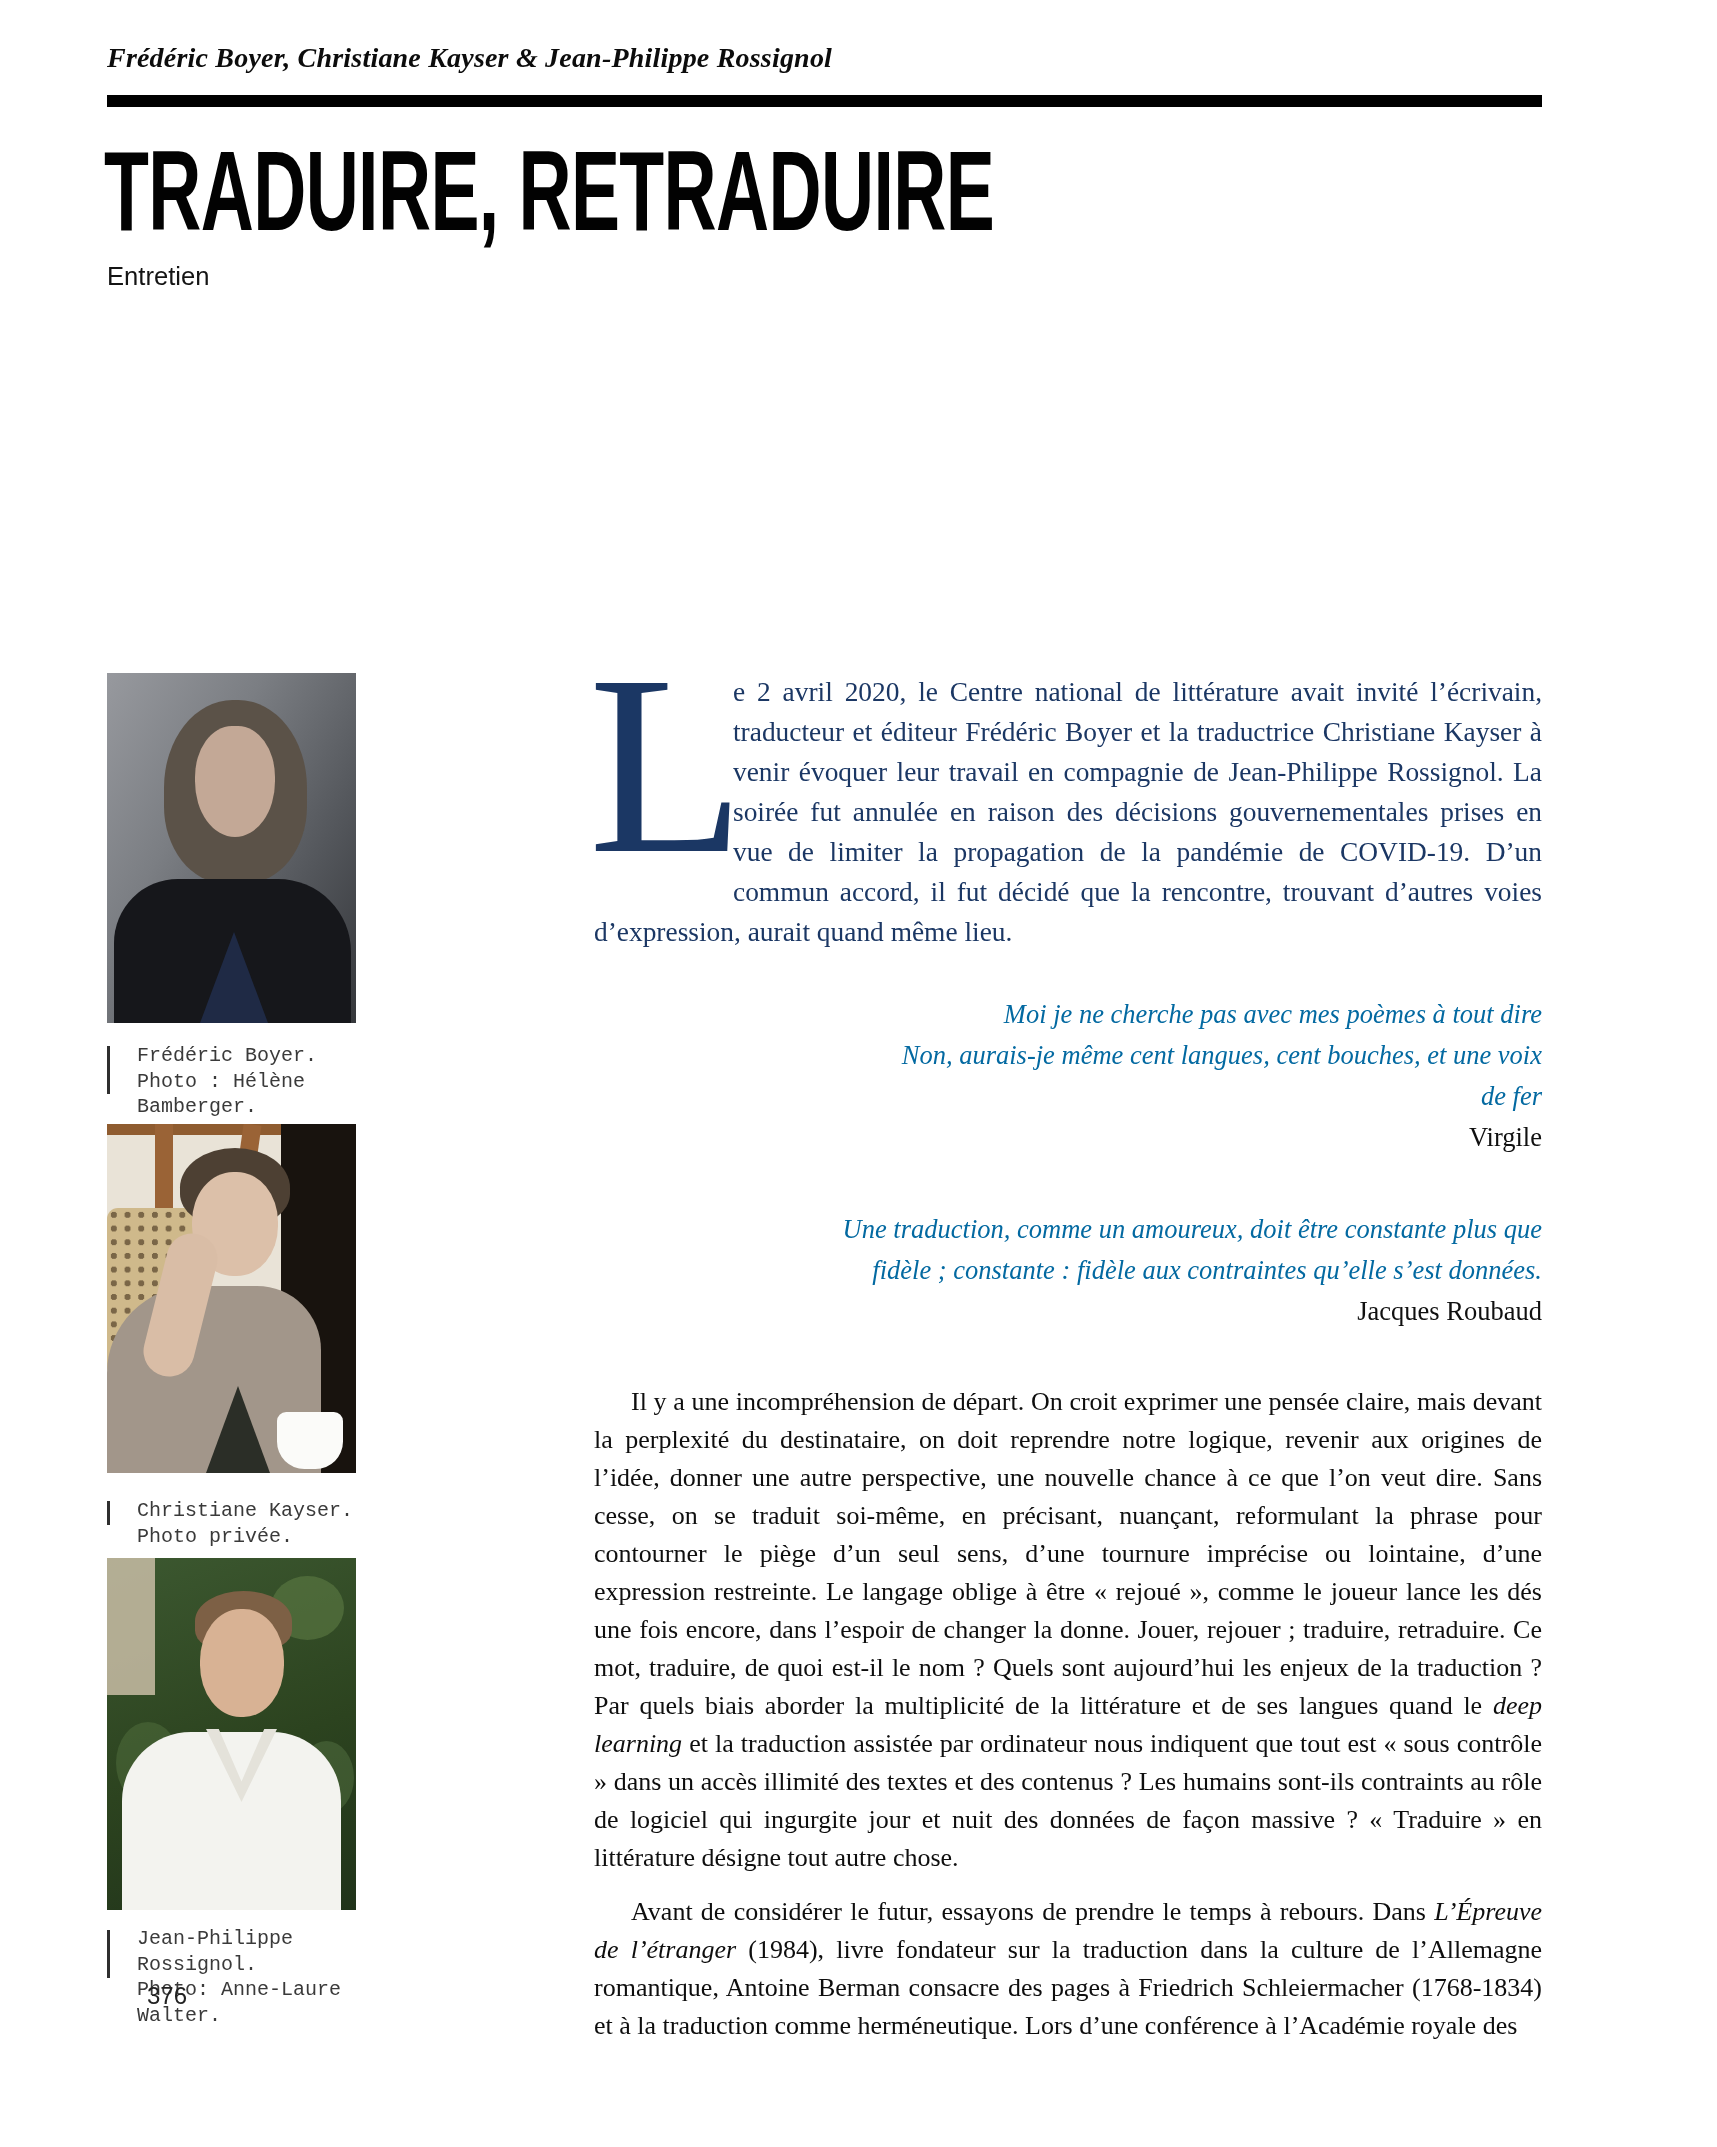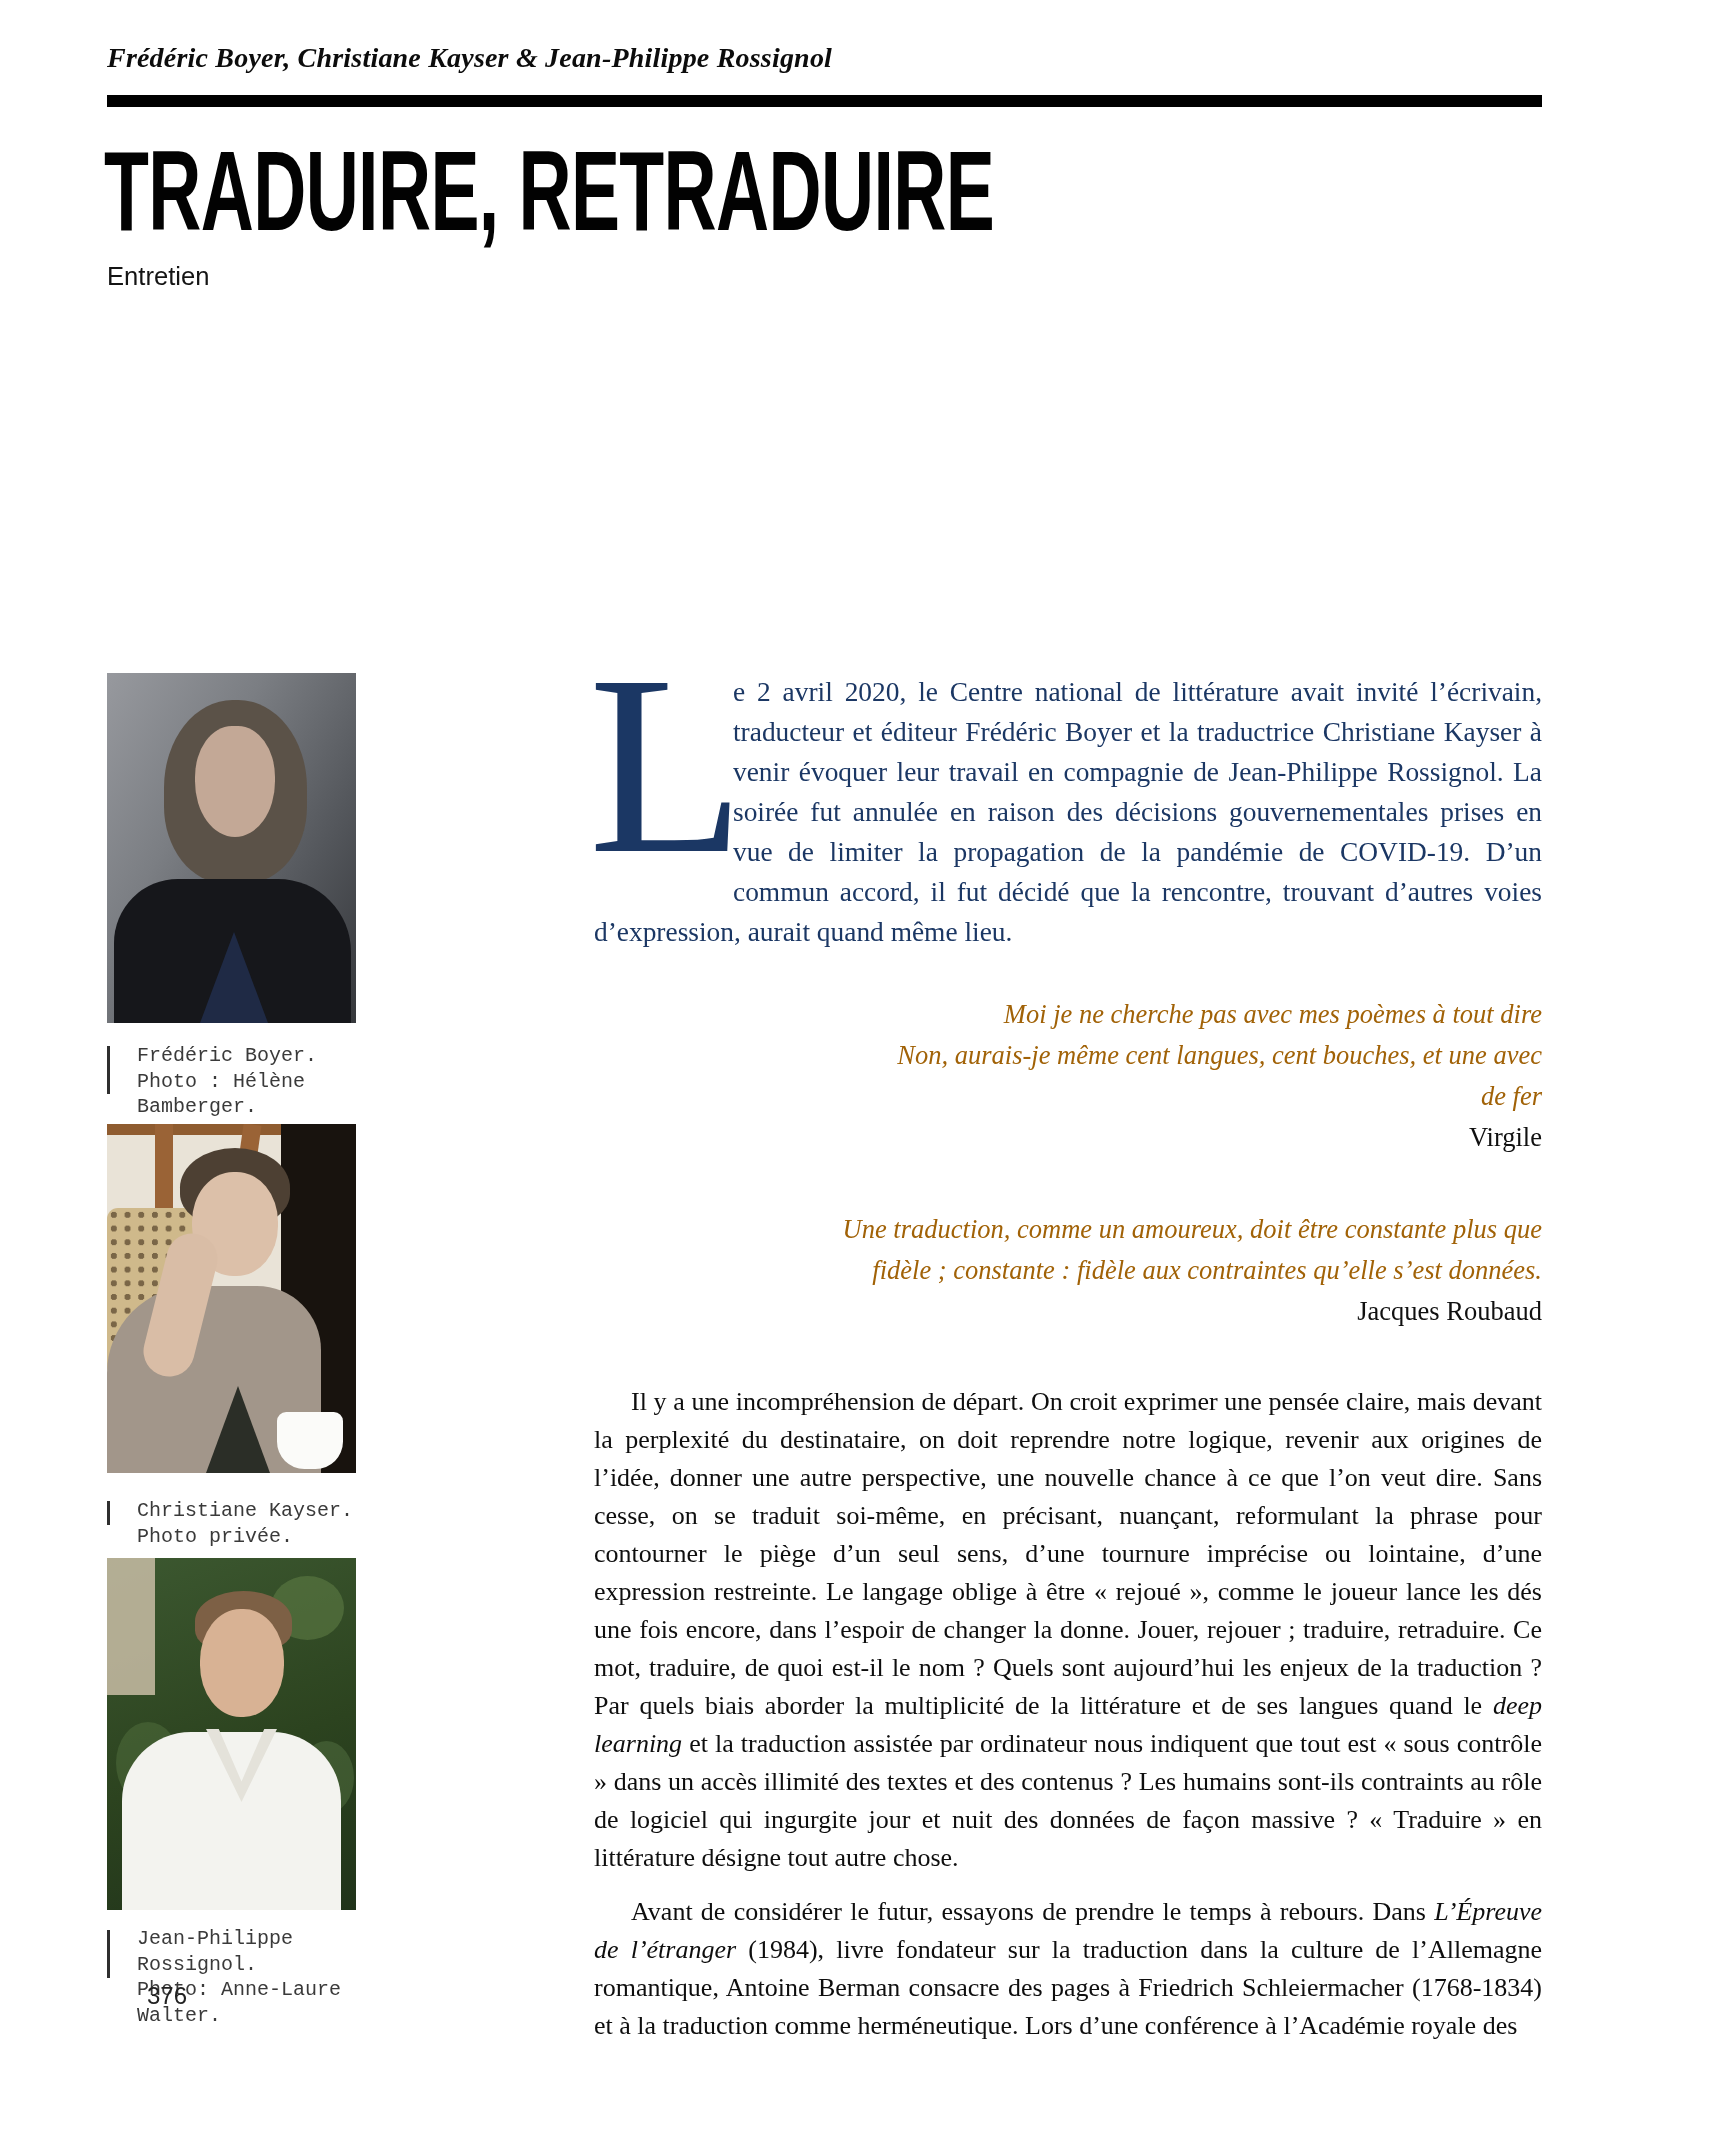--- a/index.html
+++ b/index.html
@@ -95,21 +95,21 @@
 
   
   .main { position:absolute; left:594px; top:672px; width:948px; }
 
   .intro { position:relative; color:#1b3764; font-size:27.4px; line-height:40px;
     text-align:justify; }
   .dropcap-space { float:left; width:139px; height:201px; }
   .dropcap { position:absolute; left:-5.5px; top:-35px; font-size:256px; line-height:1;
     color:#1b3764; font-family:"Liberation Serif", serif; }
 
-  .epigraph { font-style:italic; font-size:26.5px; line-height:41px; text-align:right; color:#a16207; }
+  .epigraph { font-style:italic; font-size:26.5px; line-height:41px; text-align:right; color:#0369a1; }
   .epi1 { margin-top:42px; }
   .epi2 { margin-top:51px;text-align:right; }
   .attribution { font-style:normal; text-align:right; font-size:26.5px; line-height:41px; color:#101010; }
 
   .body-para { font-size:26px; line-height:38px; text-align:justify;
     text-indent:37px; color:#0e0e0e; }
   .p1 { margin-top:51px; }
   .p2 { margin-top:16.4px; }
   .body-para i { font-style:italic; }
 </style>
@@ -170,21 +170,21 @@
   <div class="main">
 
     <div class="intro">
       <span class="dropcap">L</span>
       <span class="dropcap-space"></span>
       <span>e 2 avril 2020, le Centre national de littérature avait invité l’écrivain, traducteur et éditeur Frédéric Boyer et la traductrice Christiane Kayser à venir évoquer leur travail en compagnie de Jean-Philippe Rossignol. La soirée fut annulée en raison des décisions gouvernementales prises en vue de limiter la propagation de la pandémie de COVID-19. D’un commun accord, il fut décidé que la rencontre, trouvant d’autres voies d’expression, aurait quand même lieu.</span>
     </div>
 
     <div class="epigraph epi1">
       <div>Moi je ne cherche pas avec mes poèmes à tout dire</div>
-      <div>Non, aurais-je même cent langues, cent bouches, et une avec</div>
+      <div>Non, aurais-je même cent langues, cent bouches, et une voix</div>
       <div>de fer</div>
     </div>
     <div class="attribution">Virgile</div>
 
     <div class="epigraph epi2">
       <div>Une traduction, comme un amoureux, doit être constante plus que</div>
       <div>fidèle ; constante : fidèle aux contraintes qu’elle s’est données.</div>
     </div>
     <div class="attribution">Jacques Roubaud</div>
 

